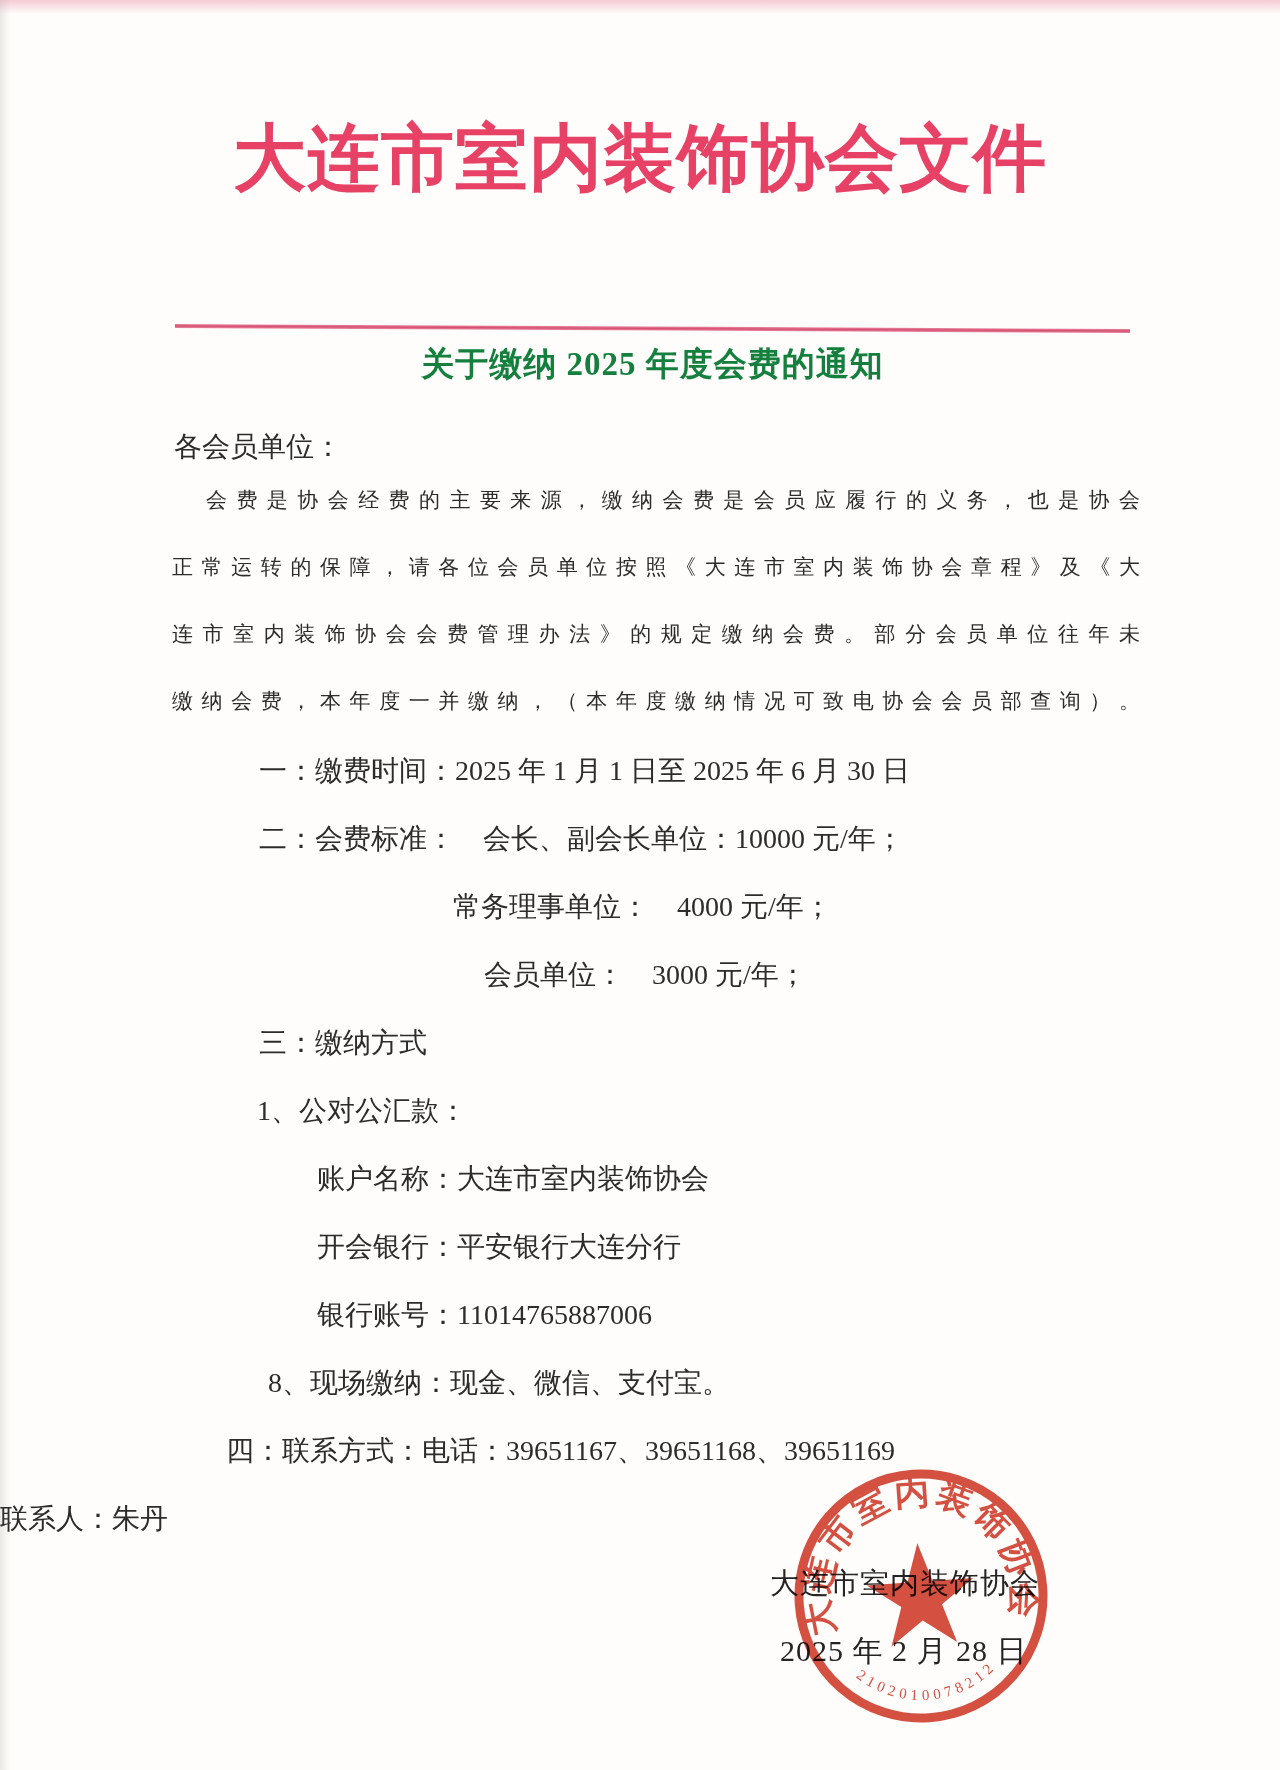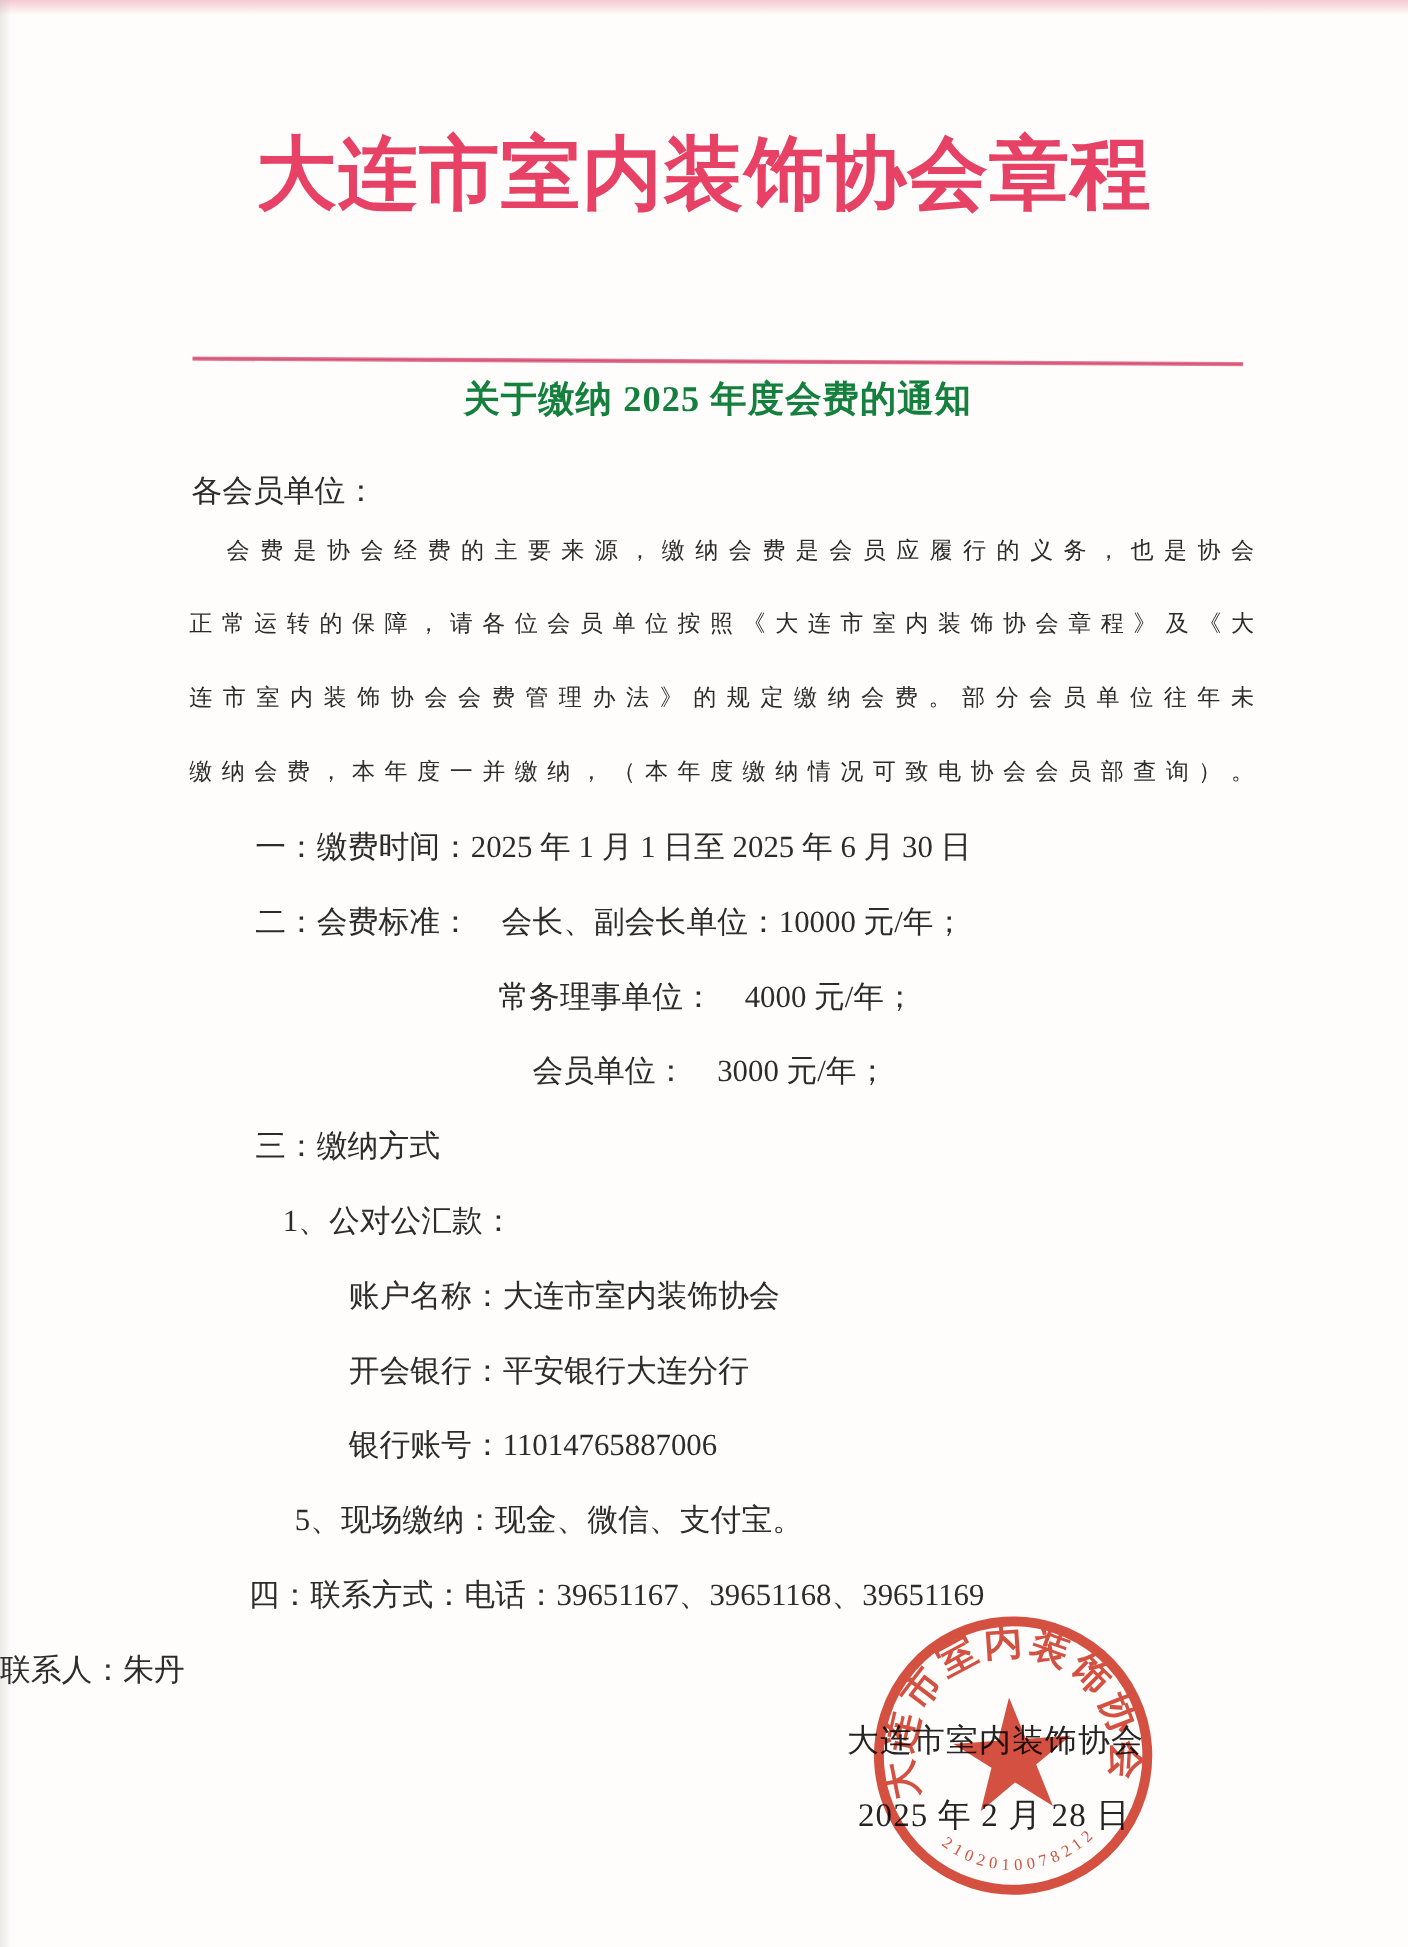--- a/index.html
+++ b/index.html
@@ -38,21 +38,21 @@
     padding-left:174px;font-size:28px;line-height:68px;box-sizing:border-box;
   }
   .para{position:absolute;left:172px;top:467px;width:968px;}
   .para .pline{
     height:67px;line-height:67px;font-size:21px;
     text-align:justify;text-align-last:justify;white-space:nowrap;
   }
   .para .pline.first{padding-left:34px;}
   .items{position:absolute;left:0;top:737px;width:1280px;}
   .items .line{height:68px;line-height:68px;font-size:28px;white-space:nowrap;box-sizing:border-box;}
-  .ind-sec{padding-left:232px;}
+  .ind-sec{padding-left:232px;margin-left:27px;}
   .ind-sec4{padding-left:226px;}
   .ind-fee2{padding-left:453px;}
   .ind-fee3{padding-left:484px;}
   .ind-num1{padding-left:257px;font-family:Liberation Serif, serif;}
   .ind-num2{padding-left:268px;}
   .ind-detail{padding-left:317px;}
   .ind-contact{}
   .sig-org{
     position:absolute;left:770px;top:1566px;font-size:29px;letter-spacing:1px;
     line-height:34px;white-space:nowrap;color:#262423;
@@ -69,21 +69,21 @@
   .stamp text{font-family:"Liberation Serif","DejaVu Serif",serif;}
 </style>
 </head>
 <body>
 
 <div class="page">
 
   <div class="scan-top"></div>
   <div class="scan-left"></div>
 
-  <div class="doc-title">大连市室内装饰协会章程</div>
+  <div class="doc-title">大连市室内装饰协会文件</div>
 
   <div class="rule"></div>
 
   <div class="heading">关于缴纳 2025 年度会费的通知</div>
 
   <div class="salutation">各会员单位：</div>
 
   <div class="para">
     <div class="pline first">会费是协会经费的主要来源，缴纳会费是会员应履行的义务，也是协会</div>
     <div class="pline">正常运转的保障，请各位会员单位按照《大连市室内装饰协会章程》及《大</div>
@@ -94,21 +94,21 @@
   <div class="items">
     <div class="line ind-sec">一：缴费时间：2025 年 1 月 1 日至 2025 年 6 月 30 日</div>
     <div class="line ind-sec">二：会费标准：　会长、副会长单位：10000 元/年；</div>
     <div class="line ind-fee2">常务理事单位：　4000 元/年；</div>
     <div class="line ind-fee3">会员单位：　3000 元/年；</div>
     <div class="line ind-sec">三：缴纳方式</div>
     <div class="line ind-num1">1、公对公汇款：</div>
     <div class="line ind-detail">账户名称：大连市室内装饰协会</div>
     <div class="line ind-detail">开会银行：平安银行大连分行</div>
     <div class="line ind-detail">银行账号：11014765887006</div>
-    <div class="line ind-num2">5、现场缴纳：现金、微信、支付宝。</div>
+    <div class="line ind-num2">8、现场缴纳：现金、微信、支付宝。</div>
     <div class="line ind-sec4">四：联系方式：电话：39651167、39651168、39651169</div>
     <div class="line ind-contact">联系人：朱丹</div>
   </div>
 
   <div class="sig-org">大连市室内装饰协会</div>
   <div class="sig-date">2025 年 2 月 28 日</div>
 
   <svg class="stamp" viewBox="0 0 270 270">
     <defs>
       <path id="arcTop" d="M 51.6 173.9 A 92 92 0 1 1 218.4 173.9" fill="none"></path>

